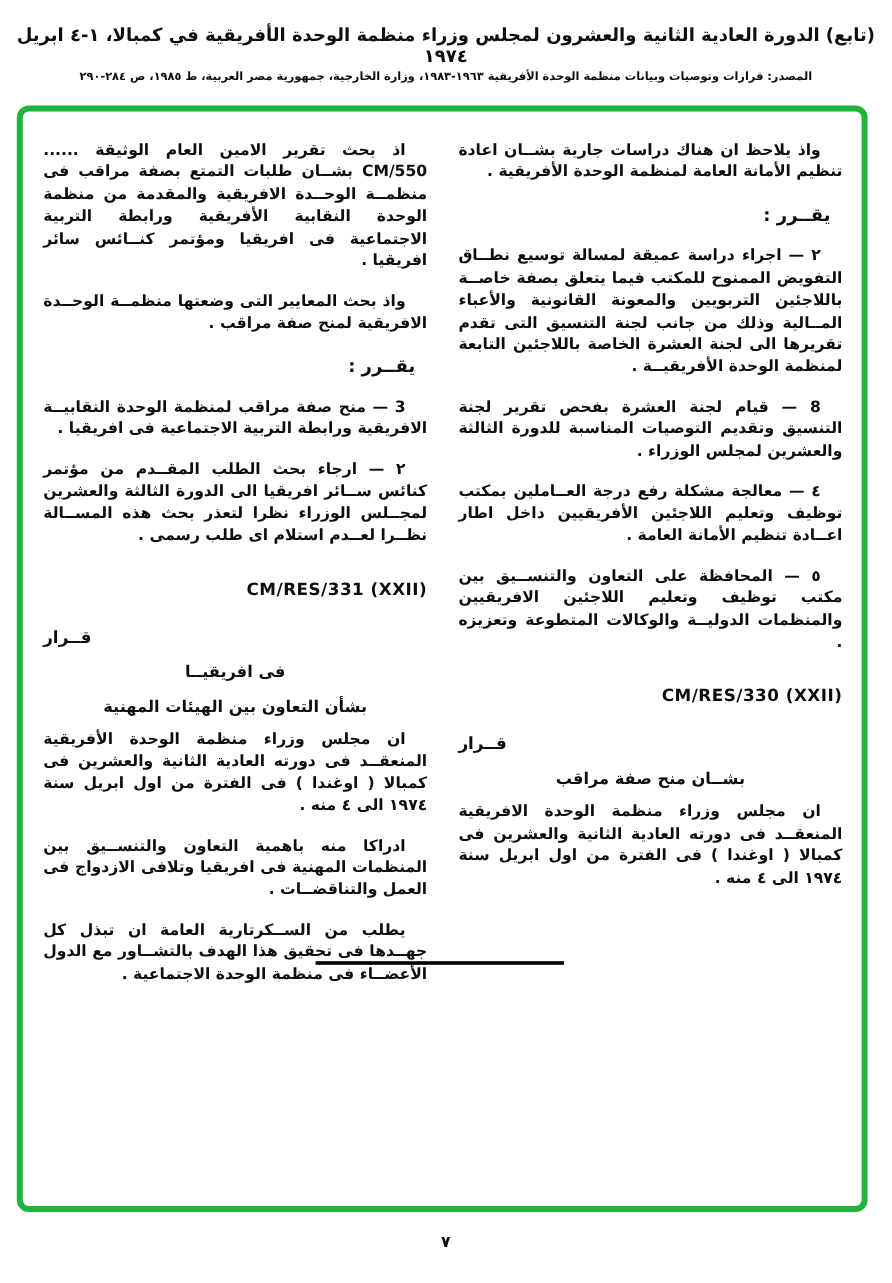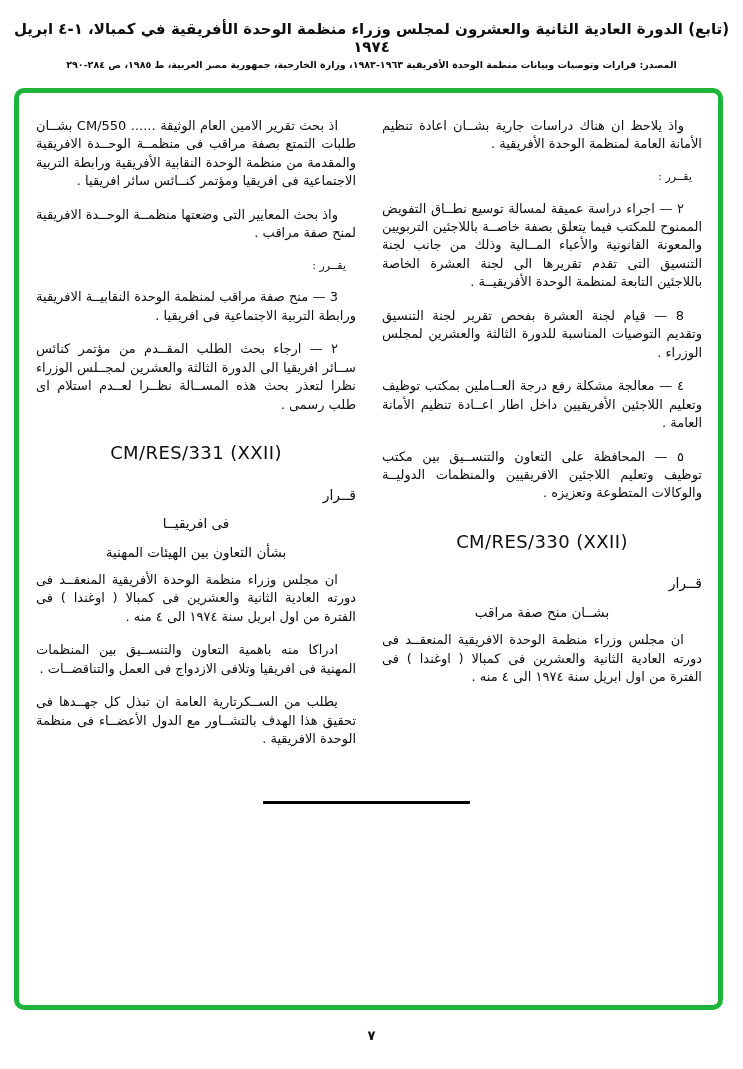--- a/index.html
+++ b/index.html
@@ -12,30 +12,30 @@
   .header-title { font-size:15px; font-weight:bold; letter-spacing:-0.2px; }
   .header-source { margin-top:3px; font-size:9.5px; font-weight:bold; }
   
   .doc-frame {
     position:absolute; left:14px; top:88px; width:709px; height:922px;
     border:5px solid #1eb53a; border-radius:10px; box-sizing:border-box;
     background:#ffffff;
   }
   .columns { display:flex; direction:rtl; gap:26px; padding:24px 16px 0 16px; }
   .col {
-    flex:0 0 320px; width:320px; font-size:13px; font-weight:normal;
+    flex:0 0 320px; width:320px; font-size:13px; font-weight:bold;
     line-height:1.42; text-align:justify; direction:rtl;
   }
   .para { margin:0 0 15px 0; text-indent:18px; }
-  .decides { margin:5px 0 15px 0; text-indent:10px; font-size:11px; text-align:right; }
+  .decides { margin:5px 0 15px 0; text-indent:10px; font-size:15px; text-align:right; }
   .ref {
-    direction:ltr; text-align:center; margin:26px 0 20px 0;
-    font-size:18px; letter-spacing:0.4px; text-indent:0;
+    direction:ltr; text-align:right; margin:26px 0 20px 0;
+    font-size:14px; letter-spacing:0.4px; text-indent:0;
   }
-  .title-center { text-align:right; text-indent:0; margin:0 0 9px 0; font-size:14px; }
+  .title-center { text-align:left; text-indent:0; margin:0 0 9px 0; font-size:14px; }
   .subject { text-align:center; text-indent:0; margin:0 0 9px 0; font-size:13.5px; }
   .sect-gap { margin-top:4px; }
   
   .divider { position:absolute; left:263px; top:801px; width:207px; height:3px; background:#000000; }
   .page-number {
     position:absolute; left:0; right:0; top:1028px; text-align:center;
     font-size:13px; font-weight:bold;
   }
 </style>
 </head>
@@ -69,21 +69,21 @@
         <p class="para">واذ بحث المعايير التى وضعتها منظمــة الوحــدة الافريقية لمنح صفة مراقب .</p>
         <p class="para decides">يقــرر :</p>
         <p class="para">3 — منح صفة مراقب لمنظمة الوحدة النقابيــة الافريقية ورابطة التربية الاجتماعية فى افريقيا .</p>
         <p class="para">٢ — ارجاء بحث الطلب المقــدم من مؤتمر كنائس ســائر افريقيا الى الدورة الثالثة والعشرين لمجــلس الوزراء نظرا لتعذر بحث هذه المســالة نظــرا لعــدم استلام اى طلب رسمى .</p>
         <p class="para ref">CM/RES/331 (XXII)</p>
         <p class="para title-center">قــرار</p>
         <p class="para subject">فى افريقيــا</p>
         <p class="para subject">بشأن التعاون بين الهيئات المهنية</p>
         <p class="para sect-gap">ان مجلس وزراء منظمة الوحدة الأفريقية المنعقــد فى دورته العادية الثانية والعشرين فى كمبالا ( اوغندا ) فى الفترة من اول ابريل سنة ١٩٧٤ الى ٤ منه .</p>
         <p class="para">ادراكا منه باهمية التعاون والتنســيق بين المنظمات المهنية فى افريقيا وتلافى الازدواج فى العمل والتناقضــات .</p>
-        <p class="para">يطلب من الســكرتارية العامة ان تبذل كل جهــدها فى تحقيق هذا الهدف بالتشــاور مع الدول الأعضــاء فى منظمة الوحدة الافريقية .</p>
+        <p class="para">يطلب من الســكرتارية العامة ان تبذل كل جهــدها فى تحقيق هذا الهدف بالتشــاور مع الدول الأعضــاء فى منظمة الوحدة الاجتماعية .</p>
       </div>
 
     </div>
   </div>
 
   <div class="divider"></div>
 
   <div class="page-number">٧</div>
 
 </div>

